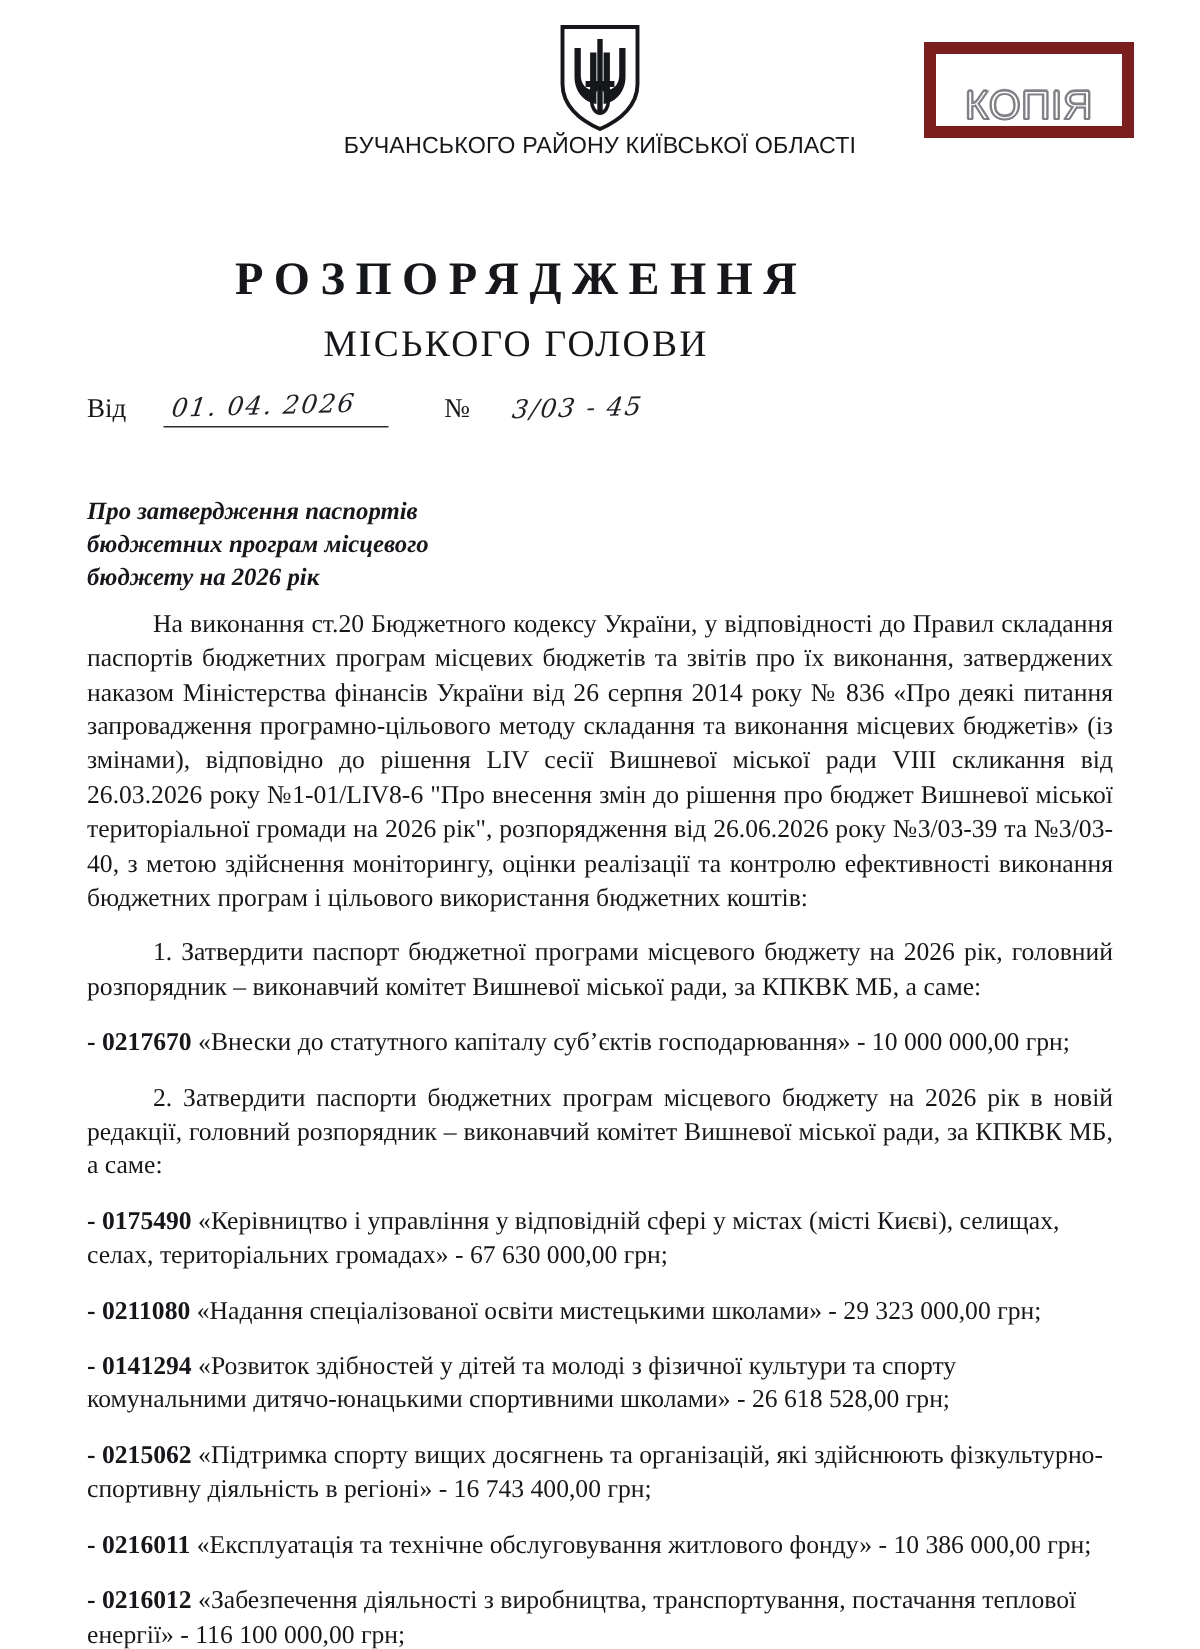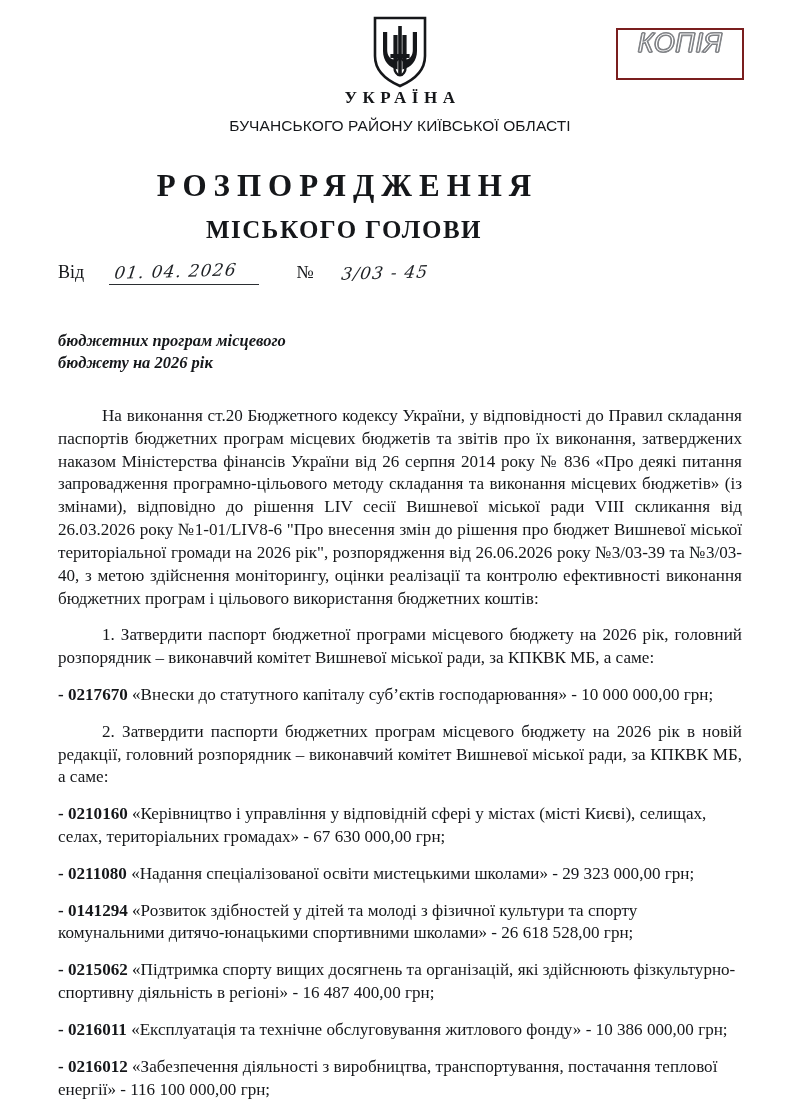--- a/index.html
+++ b/index.html
@@ -26,26 +26,25 @@
     background: #ffffff;
   }
 
   
   .copy-stamp {
     position: absolute;
     top: 28px;
     left: 616px;
     width: 124px;
     height: 48px;
-    border: 2px solid #7f1d1d;
-    display: flex;
-    align-items: flex-start;
+    border: 8px solid #7f1d1d;
+    display: flex;
+    align-items: flex-end;
     justify-content: center;
     background: transparent;
-    font-style: italic;
   }
   .copy-stamp .stamp-text {
     font-family: "Liberation Sans", "DejaVu Sans", sans-serif;
     font-size: 27px;
     line-height: 1;
     letter-spacing: 0.5px;
     color: #ffffff;
     -webkit-text-stroke: 1.2px #7e8084;
     text-shadow:
       -1px 0 #8a8c90, 1px 0 #8a8c90,
@@ -103,21 +102,21 @@
     font-family: "Liberation Serif", "DejaVu Serif", serif;
     font-size: 31px;
     font-weight: 700;
     letter-spacing: 7px;
     padding-left: 7px;
     margin: 0 0 12px 0;
   }
   .doc-title-sub {
     font-family: "Liberation Serif", "DejaVu Serif", serif;
     font-size: 25px;
-    font-weight: 700;
+    font-weight: 400;
     letter-spacing: 1.5px;
     margin: 0;
   }
 
   
   .date-line {
     position: absolute;
     top: 262px;
     left: 58px;
     display: flex;
@@ -219,68 +218,68 @@
                  c-8.6-1.6-14.6-8.4-14.6-18.4 z" fill="#15171a"></path>
         <path d="M45 16 h-4.2 v18 c0 5.2-2.4 8.6-6.2 9.6 v-24.6 h-4.2 v34.4
                  c8.6-1.6 14.6-8.4 14.6-18.4 z" fill="#15171a"></path>
         <path d="M18.4 38 h19.2 v4 h-19.2 z" fill="#15171a"></path>
         <ellipse cx="28" cy="51" rx="5.6" ry="8.4" fill="none" stroke="#15171a" stroke-width="2.4"></ellipse>
       </svg>
     </span>
   </div>
 
   <div class="header-block">
-    <div class="country">УКРАЇНА</div>
     <div class="org-line">БУЧАНСЬКОГО РАЙОНУ КИЇВСЬКОЇ ОБЛАСТІ</div>
   </div>
 
   <div class="doc-title-wrap">
     <div class="doc-title-main">РОЗПОРЯДЖЕННЯ</div>
     <div class="doc-title-sub">МІСЬКОГО ГОЛОВИ</div>
   </div>
 
   <div class="date-line">
     <span class="date-label">Від</span>
     <span class="date-field">
       <span class="hand">01. 04. 2026</span>
     </span>
     <span class="number-label">№</span>
     <span class="number-field">
       <span class="hand">3/03 - 45</span>
     </span>
   </div>
 
   <div class="subject">
+    <div>Про затвердження паспортів</div>
     <div>бюджетних програм місцевого</div>
     <div>бюджету на 2026 рік</div>
   </div>
 
   <div class="body-block">
 
     <p class="para">На виконання ст.20 Бюджетного кодексу України, у відповідності до Правил складання паспортів бюджетних програм місцевих бюджетів та звітів про їх виконання, затверджених наказом Міністерства фінансів України від 26 серпня 2014 року № 836 «Про деякі питання запровадження програмно-цільового методу складання та виконання місцевих бюджетів» (із змінами), відповідно до рішення LIV сесії Вишневої міської ради VIII скликання від 26.03.2026 року №1-01/LIV8-6 "Про внесення змін до рішення про бюджет Вишневої міської територіальної громади на 2026 рік", розпорядження від 26.06.2026 року №3/03-39 та №3/03-40, з метою здійснення моніторингу, оцінки реалізації та контролю ефективності виконання бюджетних програм і цільового використання бюджетних коштів:</p>
 
     <p class="para">1. Затвердити паспорт бюджетної програми місцевого бюджету на 2026 рік, головний розпорядник – виконавчий комітет Вишневої міської ради, за КПКВК МБ, а саме:</p>
 
     <p class="item">
       <b>- 0217670</b><span> «Внески до статутного капіталу суб’єктів господарювання» - 10 000 000,00 грн;</span>
     </p>
 
     <p class="para">2. Затвердити паспорти бюджетних програм місцевого бюджету на 2026 рік в новій редакції, головний розпорядник – виконавчий комітет Вишневої міської ради, за КПКВК МБ, а саме:</p>
 
     <p class="item">
-      <b>- 0210160</b><span> «Керівництво і управління у відповідній сфері у містах (місті Києві), селищах, селах, територіальних громадах» - 67 630 000,00 грн;</span>
+      <b>- 0175490</b><span> «Керівництво і управління у відповідній сфері у містах (місті Києві), селищах, селах, територіальних громадах» - 67 630 000,00 грн;</span>
     </p>
     <p class="item">
       <b>- 0211080</b><span> «Надання спеціалізованої освіти мистецькими школами» - 29 323 000,00 грн;</span>
     </p>
     <p class="item">
       <b>- 0141294</b><span> «Розвиток здібностей у дітей та молоді з фізичної культури та спорту комунальними дитячо-юнацькими спортивними школами» - 26 618 528,00 грн;</span>
     </p>
     <p class="item">
-      <b>- 0215062</b><span> «Підтримка спорту вищих досягнень та організацій, які здійснюють фізкультурно-спортивну діяльність в регіоні» - 16 487 400,00 грн;</span>
+      <b>- 0215062</b><span> «Підтримка спорту вищих досягнень та організацій, які здійснюють фізкультурно-спортивну діяльність в регіоні» - 16 743 400,00 грн;</span>
     </p>
     <p class="item">
       <b>- 0216011</b><span> «Експлуатація та технічне обслуговування житлового фонду» - 10 386 000,00 грн;</span>
     </p>
     <p class="item para-last">
       <b>- 0216012</b><span> «Забезпечення діяльності з виробництва, транспортування, постачання теплової енергії» - 116 100 000,00 грн;</span>
     </p>
 
   </div>
 

